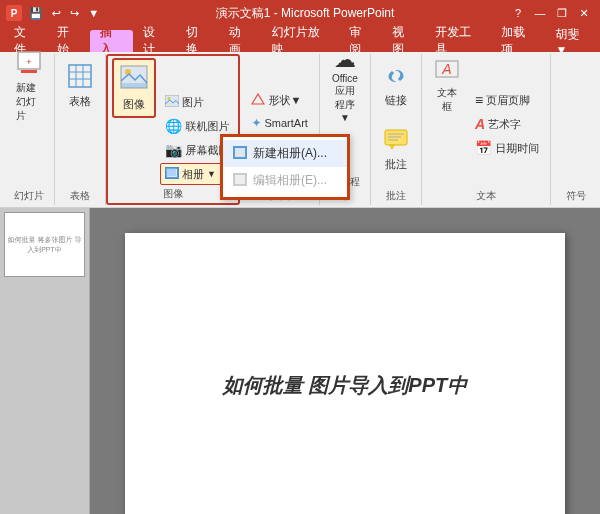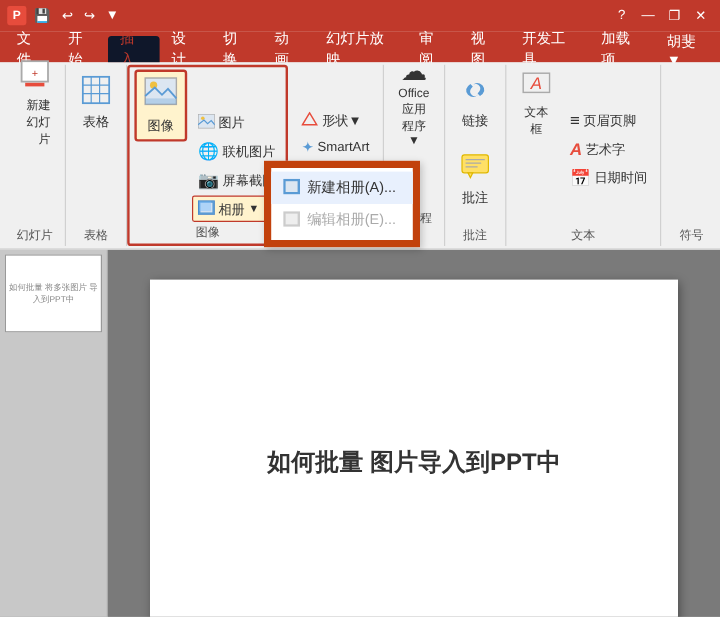--- a/index.html
+++ b/index.html
@@ -35,22 +35,23 @@
       padding: 4px 10px;
       color: #ffffff;
       font-size: 12px;
       cursor: pointer;
       border-radius: 3px 3px 0 0;
       height: 22px;
       display: flex;
       align-items: center;
     }
     .tab-item.active {
-      background: #0f172a;
+      background: #f0abfc;
       color: #c0392b;
+      font-weight: bold;
     }
 
     
     .ribbon {
       background: #f0f0f0;
       border-bottom: 1px solid #d0d0d0;
       display: flex;
       padding: 2px 4px;
       min-height: 82px;
       position: relative;
@@ -164,29 +165,30 @@
     }
     .slide-text {
       font-size: 20px;
       color: #333;
       font-weight: bold;
       position: absolute;
       top: 50%;
       left: 50%;
       transform: translate(-50%, -60%);
       white-space: nowrap;
+      font-style: italic;
     }
 
     
     .dropdown-menu {
       position: absolute;
       left: 220px;
       top: 82px;
       background: white;
-      border: 6px solid #c2410c;
+      border: 3px solid #c2410c;
       box-shadow: 2px 2px 6px rgba(0,0,0,0.2);
       z-index: 100;
       min-width: 130px;
       padding: 3px 0;
     }
     .dropdown-item {
       display: flex;
       align-items: center;
       padding: 5px 10px;
       font-size: 12px;
@@ -221,20 +223,21 @@
     <div class="title-icon">
         <span>P</span>
       </div>
     <div class="title-quicktools">
       <span>💾</span>
       <span>↩</span>
       <span>↪</span>
       <span>▼</span>
     </div>
   </div>
+  <div class="title-center">演示文稿1 - Microsoft PowerPoint</div>
   <div class="title-right">
     <span class="title-btn">?</span>
     <span class="title-btn">—</span>
     <span class="title-btn">❐</span>
     <span class="title-btn close">✕</span>
   </div>
 </div>
 
 <div class="tab-bar">
   <div class="tab-item">文件</div>
@@ -256,21 +259,21 @@
   <div class="ribbon-group">
     <div class="ribbon-group-content">
       <div class="ribbon-btn-large">
         <div class="btn-icon" style="font-size:20px;">
           <svg width="26" height="26" viewBox="0 0 26 26">
               <rect x="2" y="2" width="22" height="17" fill="#fff" stroke="#aaa" stroke-width="1.5"></rect>
               <rect x="5" y="20" width="16" height="3" fill="#e74c3c"></rect>
               <text x="13" y="15" text-anchor="middle" font-size="9" fill="#c0392b">+</text>
             </svg>
         </div>
-        <div class="btn-label" style="font-size:10px; text-align:right;">新建<br>幻灯片</div>
+        <div class="btn-label" style="font-size:10px; text-align:left;">新建<br>幻灯片</div>
       </div>
     </div>
     <div class="ribbon-group-label">幻灯片</div>
   </div>
 
   <div class="ribbon-group">
     <div class="ribbon-group-content">
       <div class="ribbon-btn-large">
         <div class="btn-icon">
           <svg width="24" height="24" viewBox="0 0 24 24">

